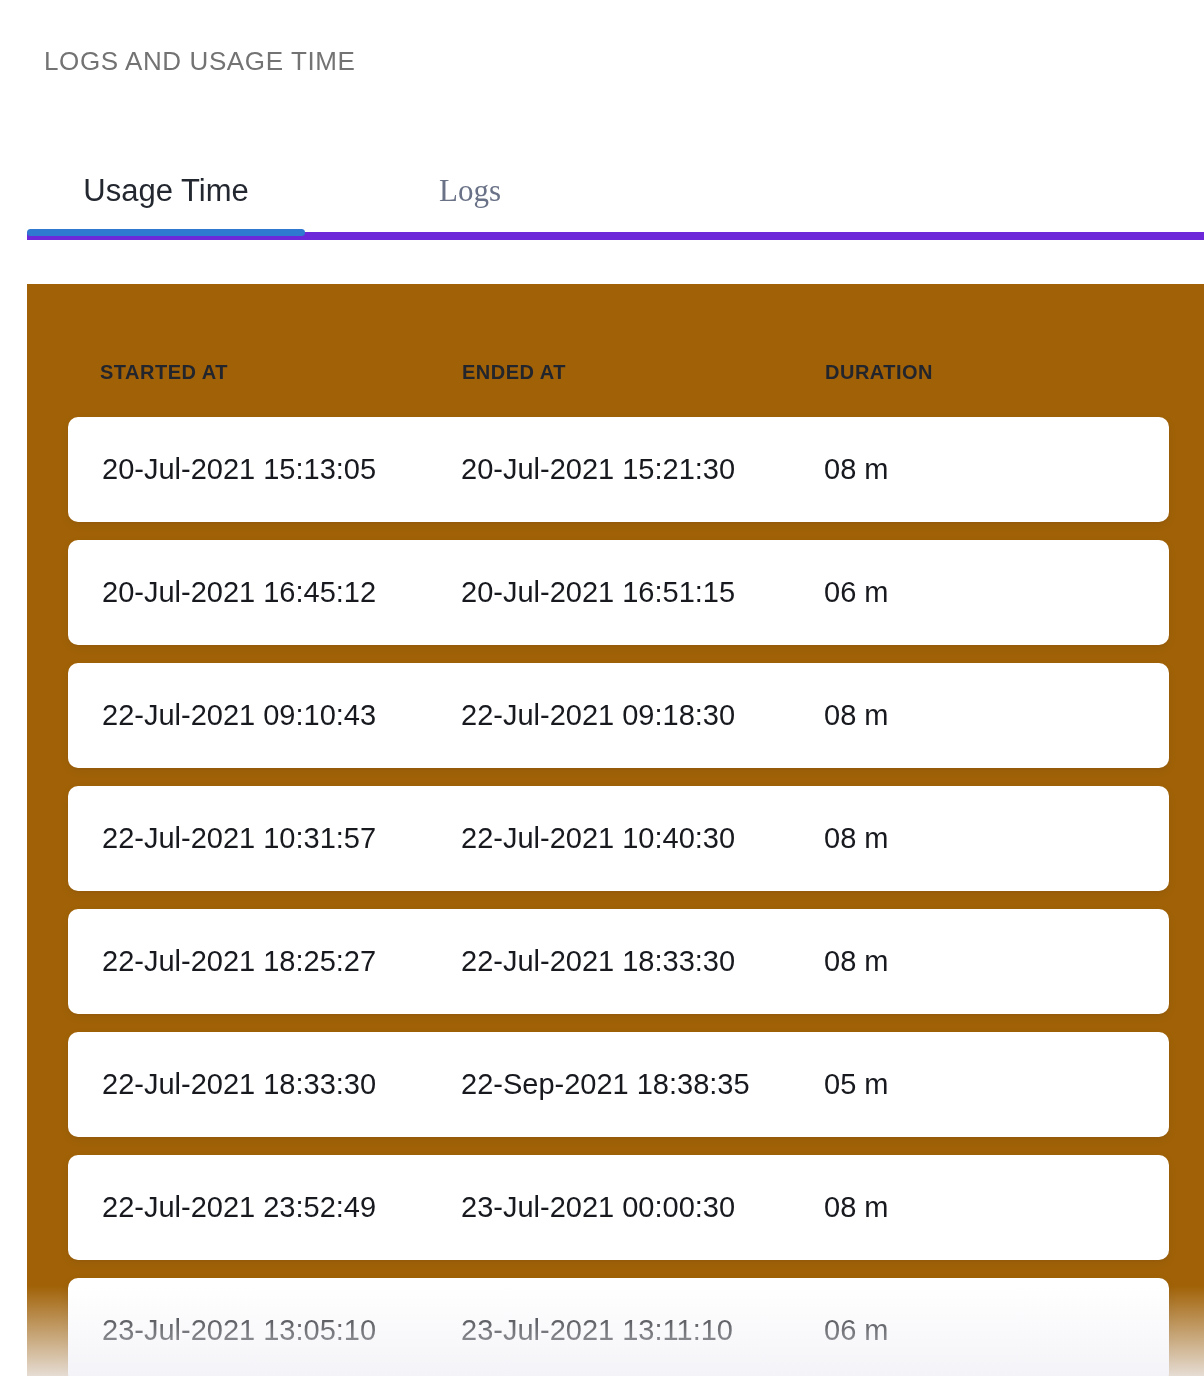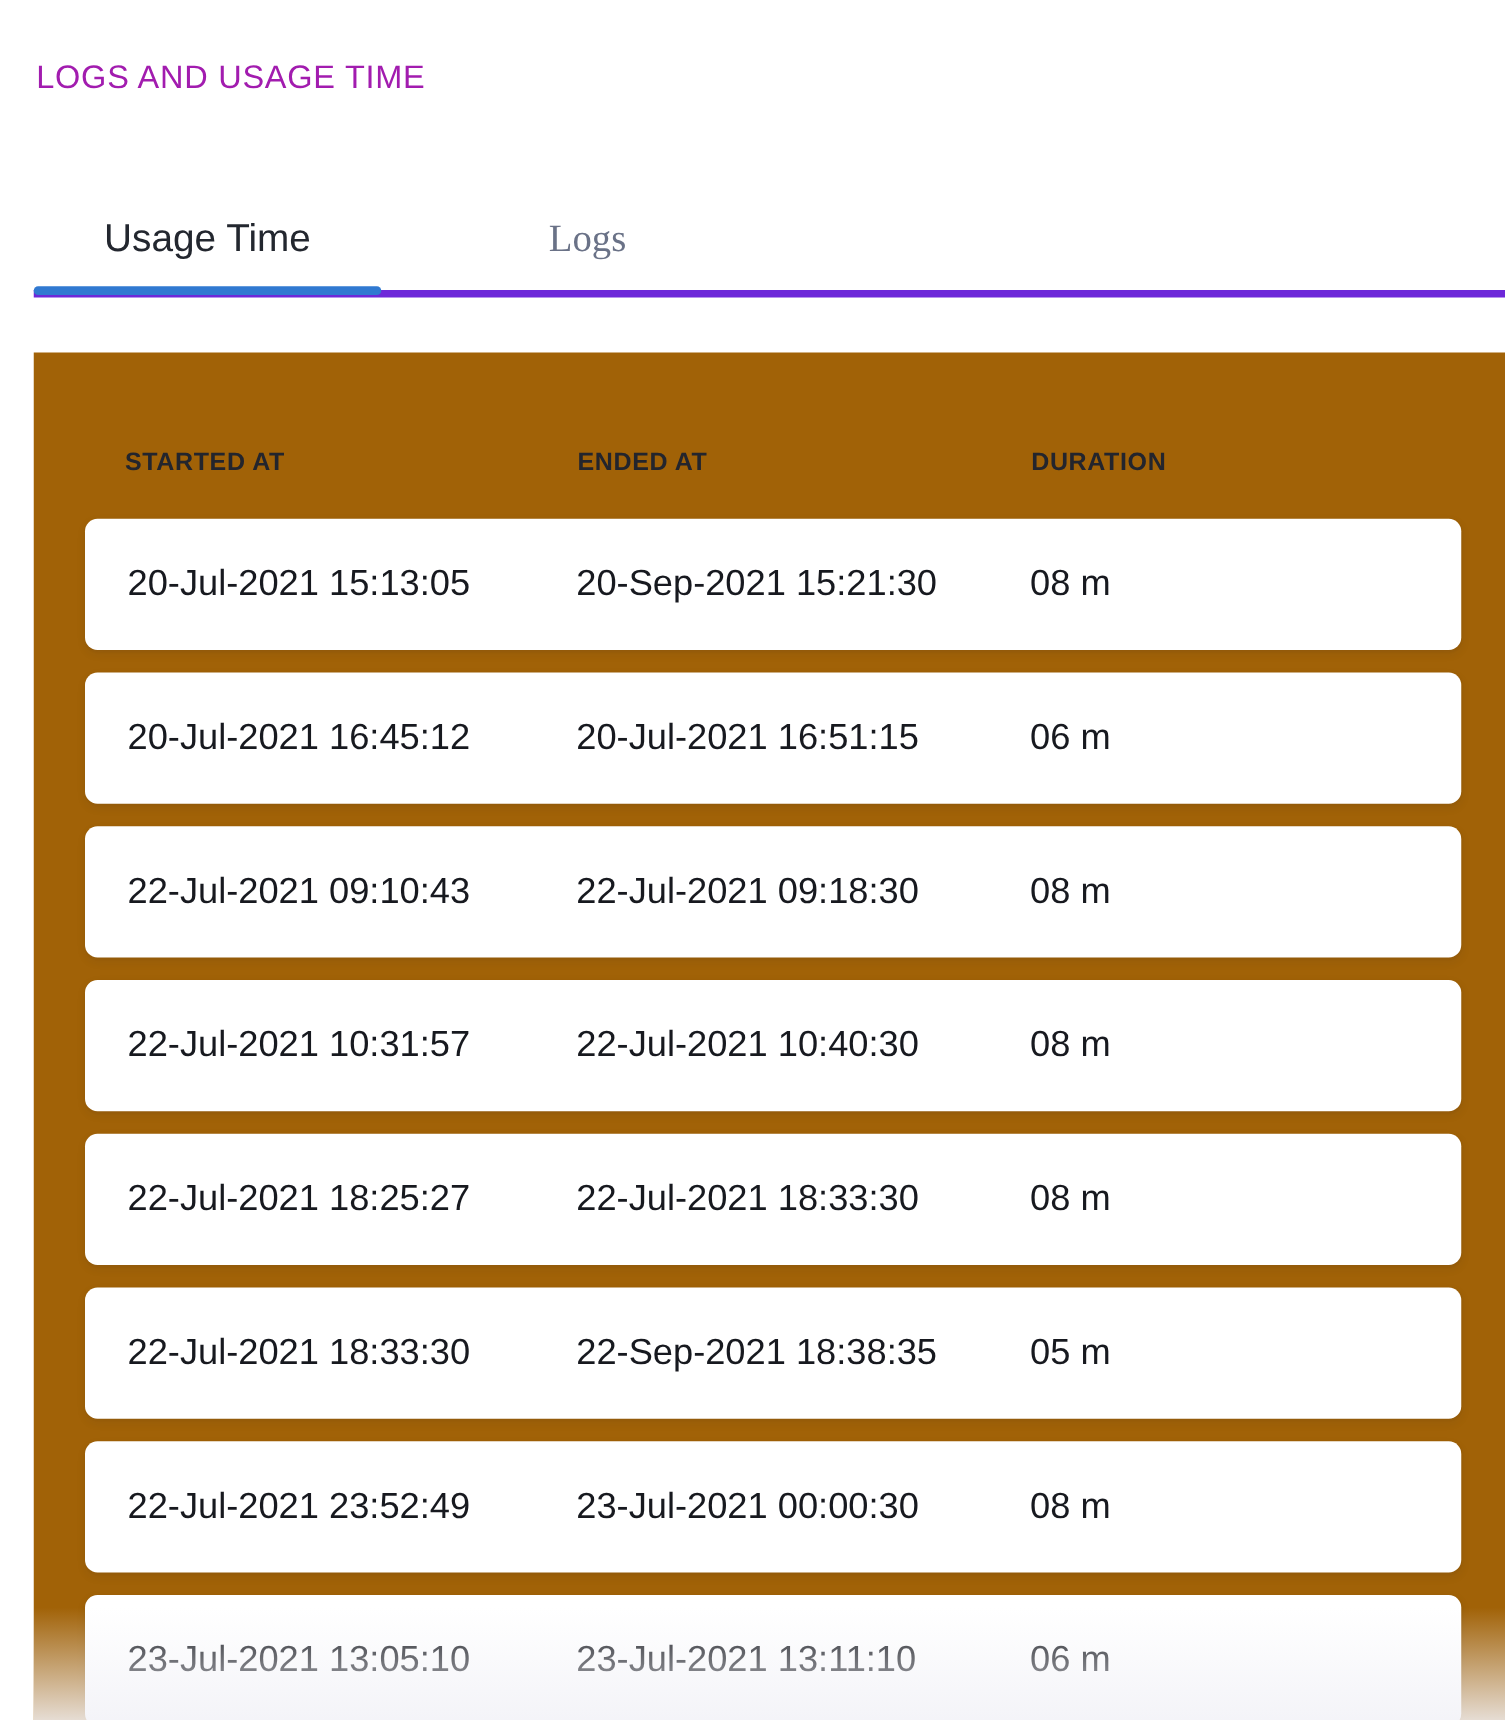--- a/index.html
+++ b/index.html
@@ -4,30 +4,30 @@
 <style>
   * { margin:0; padding:0; box-sizing:border-box; }
   html,body { width:1204px; height:1376px; }
   body {
     background:#ffffff;
     font-family:"Liberation Sans","DejaVu Sans",sans-serif;
     overflow:hidden;
     position:relative;
   }
   .page-title {
-    margin:46px 0 0 29px;
+    margin:46px 0 0 44px;
     font-size:26px;
     line-height:30px;
     letter-spacing:0.6px;
-    color:#a21caf;
+    color:#737373;
   }
   .tab-bar {
     margin:74px 0 0 27px;
     display:flex;
-    border-bottom:6px solid #6d28d9;
+    border-bottom:8px solid #6d28d9;
     position:relative;
   }
   .tab {
     height:82px;
     display:flex;
     align-items:center;
     justify-content:center;
     font-size:31px;
     cursor:pointer;
     position:relative;
@@ -105,21 +105,21 @@
 
   <div class="panel">
     <div class="thead">
       <div>STARTED AT</div>
       <div>ENDED AT</div>
       <div>DURATION</div>
     </div>
     <div id="rows">
   <div class="row">
     <div>20-Jul-2021 15:13:05</div>
-    <div>20-Sep-2021 15:21:30</div>
+    <div>20-Jul-2021 15:21:30</div>
     <div>08 m</div>
   </div>
 
   <div class="row">
     <div>20-Jul-2021 16:45:12</div>
     <div>20-Jul-2021 16:51:15</div>
     <div>06 m</div>
   </div>
 
   <div class="row">

